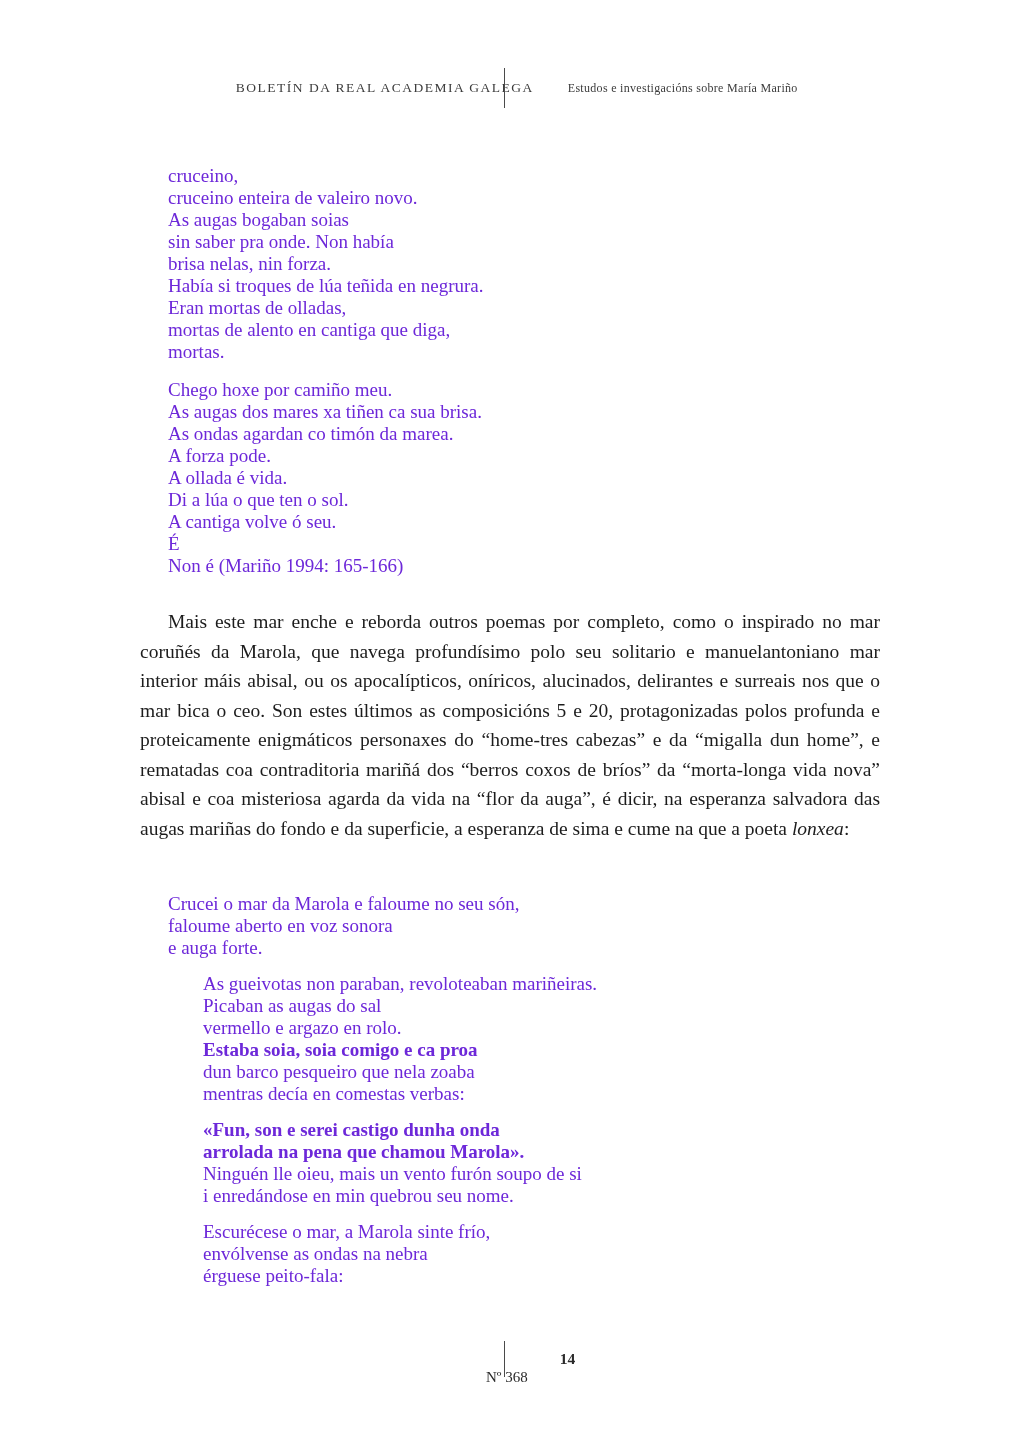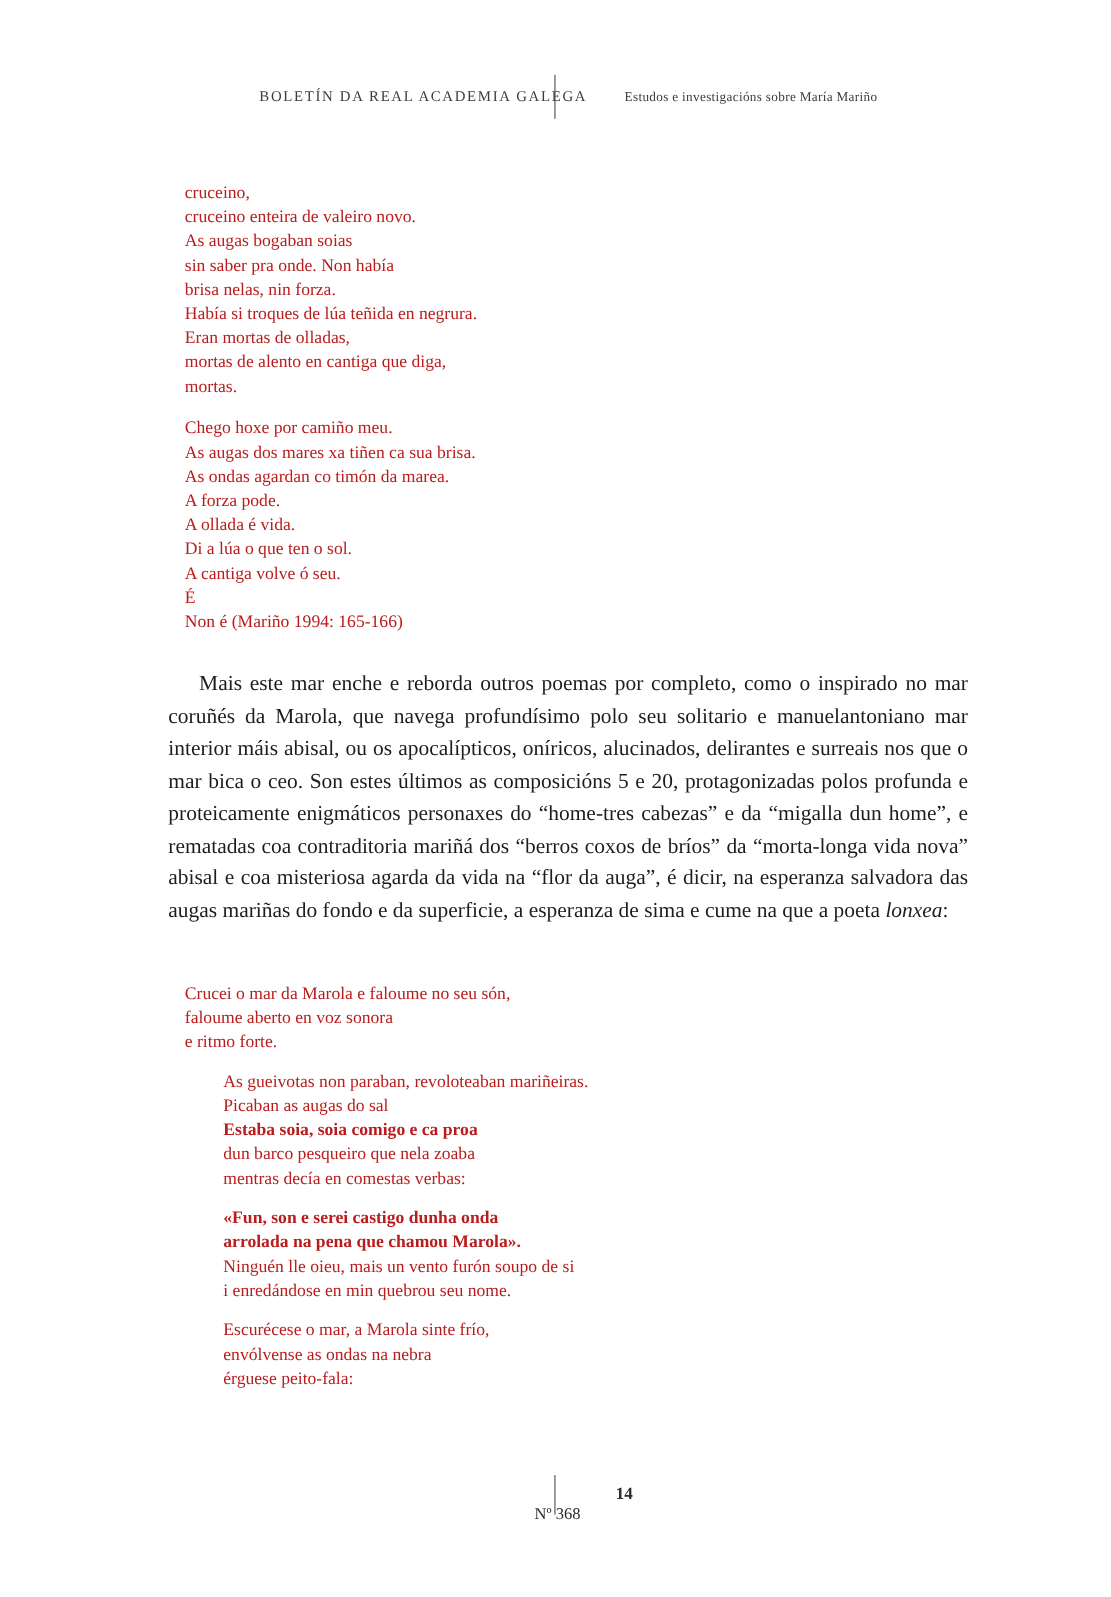--- a/index.html
+++ b/index.html
@@ -51,35 +51,34 @@
 
   
   .content {
     position: absolute;
     top: 165px;
     left: 140px;
     width: 740px;
   }
   .poem {
     margin-left: 28px;
-    font-size: 16px;
+    font-size: 19px;
     line-height: 22px;
-    color: #b91c1c;
+    color: #6d28d9;
   }
   .poem-line { white-space: pre-wrap; }
   .indent-line { padding-left: 30px; }
   .poem-2 { margin-top: 16px; }
   .prose {
     margin-top: 30px;
     font-size: 19.5px;
     line-height: 29.5px;
     text-align: justify;
     text-indent: 28px;
     color: #1c1c1c;
-    margin-left: 13px;
   }
   .prose .italic { font-style: italic; }
   .poem-3 { margin-top: 50px; }
   .stanza + .stanza { margin-top: 14px; margin-left: 35px; }
   .bold { font-weight: bold; }
 
   
   .page-footer {
     position: absolute;
     top: 1340px;
@@ -150,25 +149,26 @@
       <div class="poem-line">É</div>
       <div class="poem-line">Non é (Mariño 1994: 165-166)</div>
     </div>
 
     <p class="prose"><span>Mais este mar enche e reborda outros poemas por completo, como o inspirado no mar coruñés da Marola, que navega profundísimo polo seu solitario e manuelantoniano mar interior máis abisal, ou os apocalípticos, oníricos, alucinados, delirantes e surreais nos que o mar bica o ceo. Son estes últimos as composicións 5 e 20, protagonizadas polos profunda e proteicamente enigmáticos personaxes do “home-tres cabezas” e da “migalla dun home”, e rematadas coa contraditoria mariñá dos “berros coxos de bríos” da “morta-longa vida nova” abisal e coa misteriosa agarda da vida na “flor da auga”, é dicir, na esperanza salvadora das augas mariñas do fondo e da superficie, a esperanza de sima e cume na que a poeta </span><span class="italic">lonxea</span><span>:</span></p>
 
     <div class="poem poem-3">
       <div class="stanza">
         <div class="poem-line">Crucei o mar da Marola e faloume no seu són,</div>
         <div class="poem-line">faloume aberto en voz sonora</div>
-        <div class="poem-line">e ritmo forte.</div>
+        <div class="poem-line">e auga forte.</div>
       </div>
       <div class="stanza">
         <div class="poem-line">As gueivotas non paraban, revoloteaban mariñeiras.</div>
         <div class="poem-line">Picaban as augas do sal</div>
+        <div class="poem-line">vermello e argazo en rolo.</div>
         <div class="poem-line bold">Estaba soia, soia comigo e ca proa</div>
         <div class="poem-line">dun barco pesqueiro que nela zoaba</div>
         <div class="poem-line">mentras decía en comestas verbas:</div>
       </div>
       <div class="stanza">
         <div class="poem-line bold">«Fun, son e serei castigo dunha onda</div>
         <div class="poem-line bold">arrolada na pena que chamou Marola».</div>
         <div class="poem-line">Ninguén lle oieu, mais un vento furón soupo de si</div>
         <div class="poem-line">i enredándose en min quebrou seu nome.</div>
       </div>

